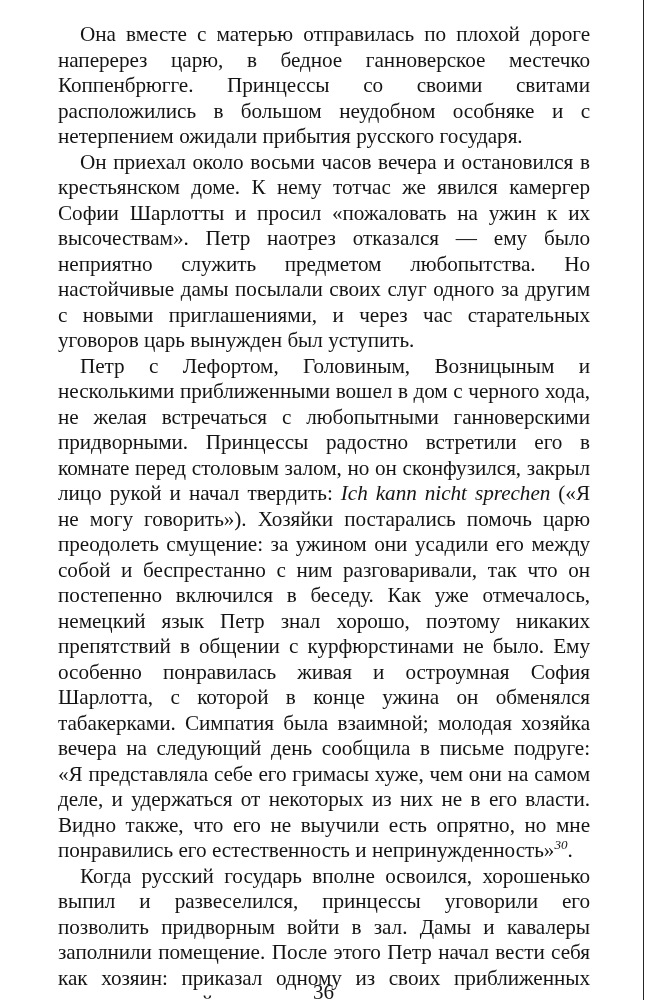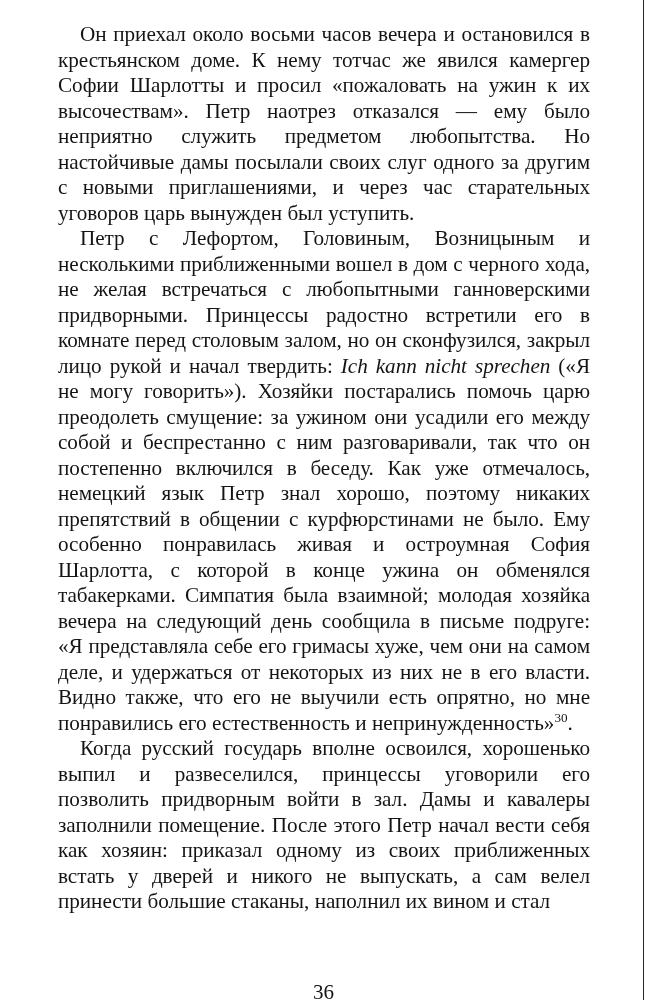--- a/index.html
+++ b/index.html
@@ -45,20 +45,21 @@
     word-spacing: 0.2px;
     hyphens: manual;
     -webkit-hyphens: manual;
   }
   em.foreign {
   }
   sup.fnote {
     font-size: 0.62em;
     vertical-align: super;
     line-height: 0;
+    font-style: italic;
   }
   .folio {
     position: absolute;
     left: 0;
     top: 980px;
     width: 647px;
     text-align: center;
     font-size: 21px;
     line-height: 24px;
     color: #141414;
@@ -66,20 +67,21 @@
 </style>
 </head>
 <body>
 
 <div class="page">
 
   <div class="scan-edge-right"></div>
 
   <div class="textblock">
 
+    <p class="para">Она вместе с матерью отправилась по плохой дороге наперерез царю, в бедное ганноверское местечко Коппенбрюгге. Принцессы со своими свитами расположились в большом неудобном особняке и с нетерпением ожидали прибытия русского государя.</p>
 
     <p class="para">Он приехал около восьми часов вечера и остановился в крестьянском доме. К нему тотчас же явился камергер Софии Шарлотты и просил «пожаловать на ужин к их высочествам». Петр наотрез отказался — ему было неприятно служить предметом любопытства. Но настойчивые дамы посылали своих слуг одного за другим с новыми приглашениями, и через час старательных уговоров царь вынужден был уступить.</p>
 
     <p class="para"><span>Петр с Лефортом, Головиным, Возницыным и несколькими приближенными вошел в дом с черного хода, не желая встречаться с любопытными ганноверскими придворными. Принцессы радостно встретили его в комнате перед столовым залом, но он сконфузился, закрыл лицо рукой и начал твердить: </span><em class="foreign">Ich kann nicht sprechen</em><span> («Я не могу говорить»). Хозяйки постарались помочь царю преодолеть смущение: за ужином они усадили его между собой и беспрестанно с ним разговаривали, так что он постепенно включился в беседу. Как уже отмечалось, немецкий язык Петр знал хорошо, поэтому никаких препятствий в общении с курфюрстинами не было. Ему особенно понравилась живая и остроумная София Шарлотта, с которой в конце ужина он обменялся табакерками. Симпатия была взаимной; молодая хозяйка вечера на следующий день сообщила в письме подруге: «Я представляла себе его гримасы хуже, чем они на самом деле, и удержаться от некоторых из них не в его власти. Видно также, что его не выучили есть опрятно, но мне понравились его естественность и непринужденность»</span><sup class="fnote">30</sup><span>.</span></p>
 
     <p class="para">Когда русский государь вполне освоился, хорошенько выпил и развеселился, принцессы уговорили его позволить придворным войти в зал. Дамы и кавалеры заполнили помещение. После этого Петр начал вести себя как хозяин: приказал одному из своих приближенных встать у дверей и никого не выпускать, а сам велел принести большие стаканы, наполнил их вином и стал</p>
 
   </div>
 
   <div class="folio">36</div>

